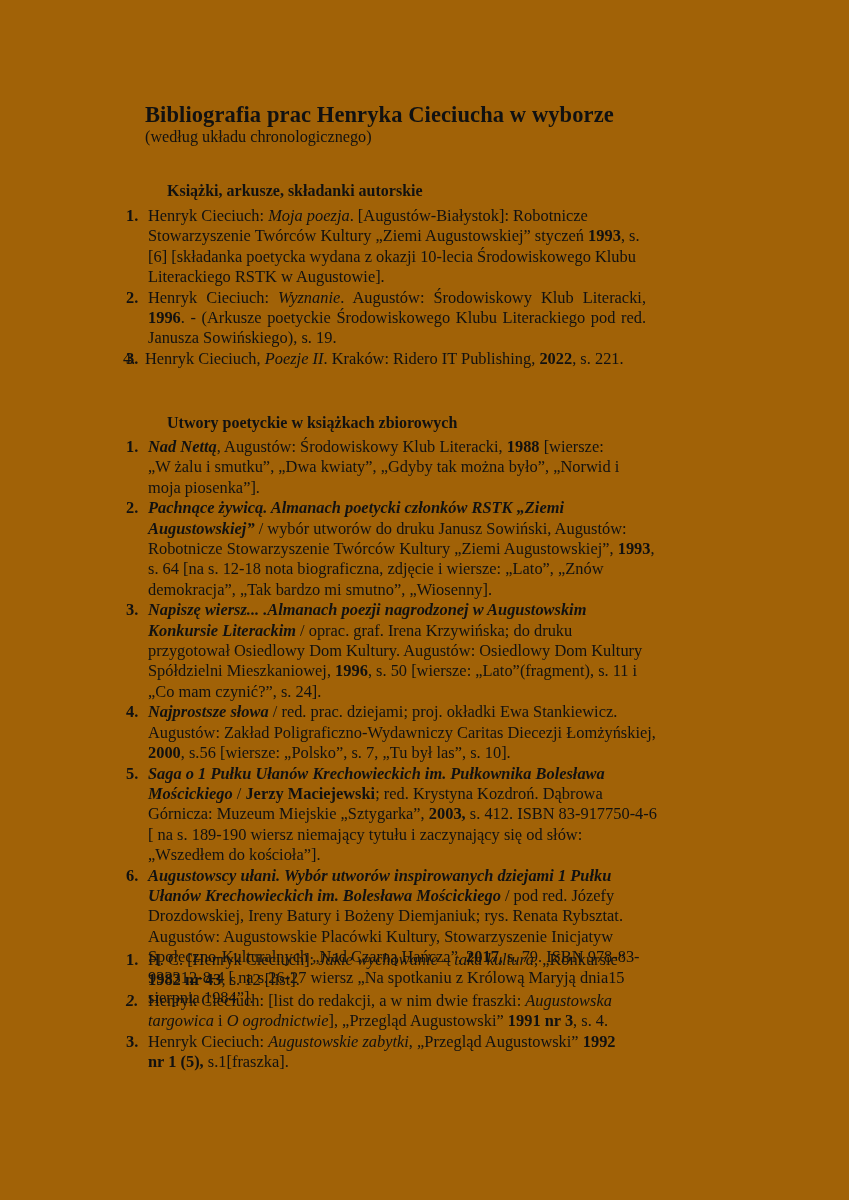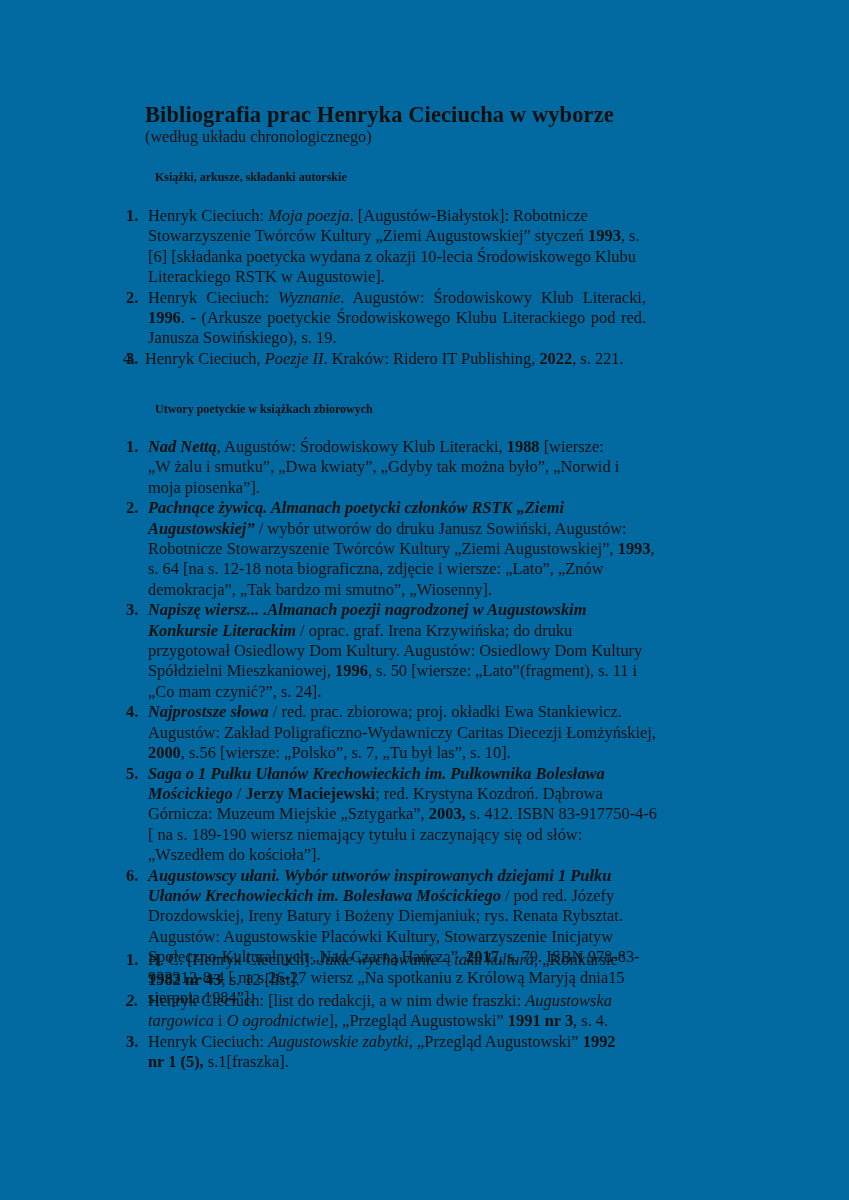--- a/index.html
+++ b/index.html
@@ -1,32 +1,32 @@
 <!DOCTYPE html>
 <html><head>
   <meta charset="utf-8">
   <style>
     html, body { margin: 0; padding: 0; background: #ffffff; }
     body {
       width: 849px; height: 1200px; position: relative; overflow: hidden;
       font-family: "Liberation Serif", "DejaVu Serif", serif;
       color: #111111;
     }
-    .page { position: absolute; left: 0; top: 0; width: 849px; height: 1200px; background: #0369a1; }
+    .page { position: absolute; left: 0; top: 0; width: 849px; height: 1200px; background: #a16207; }
     .title {
       position: absolute; left: 145px; top: 102px;
       font-size: 22.5px; font-weight: bold; letter-spacing: 0.1px; margin: 0;
     }
     .subtitle {
       position: absolute; left: 145px; top: 128px;
       font-size: 16.2px; margin: 0;
     }
     .section-heading {
       position: absolute; left: 155px;
-      font-size: 12px; font-weight: bold; margin: 0;
+      font-size: 16px; font-weight: bold; margin: 12px;
     }
     ol.entries { position: absolute; left: 0; margin: 0; padding: 0; list-style: none; width: 849px; }
     ol.entries li {
       position: relative; padding-left: 148px; width: 500px;
       font-size: 16.4px; line-height: 20.4px;
     }
     ol.entries li .num {
       position: absolute; left: 126px; top: 0; font-weight: bold;
     }
     ol.entries li .num.plain { font-weight: normal; left: 123px; }
@@ -51,21 +51,21 @@
     <li class="justify"><span class="num">2.</span><span class="body"><span>Henryk Cieciuch: </span><span class="i">Wyznanie</span><span>. Augustów: Środowiskowy Klub Literacki, </span><span class="b">1996</span><span>. - (Arkusze poetyckie Środowiskowego Klubu Literackiego pod red. Janusza Sowińskiego), s. 19.</span></span></li>
     <li style="width:490px;"><span class="num">3.</span></li>
     <li class="plain-entry"><span class="num plain">4.</span><span class="body"><span>Henryk Cieciuch, </span><span class="i">Poezje II</span><span>. Kraków: Ridero IT Publishing, </span><span class="b">2022</span><span>, s. 221.</span></span></li>
   </ol>
 
   <h2 class="section-heading" style="top:402px;">Utwory poetyckie w książkach zbiorowych</h2>
   <ol class="entries" style="top:437px;">
     <li style="width:475px;"><span class="num">1.</span><span class="body"><span class="bi">Nad Nettą</span><span>, Augustów: Środowiskowy Klub Literacki, </span><span class="b">1988</span><span> [wiersze: „W żalu i smutku”,  „Dwa kwiaty”, „Gdyby tak można było”, „Norwid i moja piosenka”].</span></span></li>
     <li style="width:510px;"><span class="num">2.</span><span class="body"><span class="bi">Pachnące żywicą. Almanach poetycki członków RSTK „Ziemi Augustowskiej”</span><span> / wybór utworów do druku Janusz Sowiński, Augustów: Robotnicze Stowarzyszenie Twórców Kultury „Ziemi Augustowskiej”, </span><span class="b">1993</span><span>, s. 64 [na s. 12-18 nota biograficzna, zdjęcie i wiersze: „Lato”, „Znów demokracja”, „Tak bardzo mi smutno”, „Wiosenny].</span></span></li>
     <li style="width:510px;"><span class="num">3.</span><span class="body"><span class="bi">Napiszę wiersz... .Almanach poezji nagrodzonej w Augustowskim Konkursie Literackim</span><span> / oprac. graf. Irena Krzywińska; do druku przygotował Osiedlowy Dom Kultury. Augustów: Osiedlowy Dom Kultury Spółdzielni Mieszkaniowej, </span><span class="b">1996</span><span>, s. 50 [wiersze: „Lato”(fragment), s. 11 i „Co mam czynić?”, s. 24].</span></span></li>
-    <li style="width:512px;"><span class="num">4.</span><span class="body"><span class="bi">Najprostsze słowa </span><span> / red. prac. zbiorowa; proj. okładki Ewa Stankiewicz. Augustów: Zakład Poligraficzno-Wydawniczy Caritas Diecezji Łomżyńskiej, </span><span class="b">2000</span><span>, s.56 [wiersze: „Polsko”, s. 7, „Tu był las”, s. 10].</span></span></li>
+    <li style="width:512px;"><span class="num">4.</span><span class="body"><span class="bi">Najprostsze słowa </span><span> / red. prac. dziejami; proj. okładki Ewa Stankiewicz. Augustów: Zakład Poligraficzno-Wydawniczy Caritas Diecezji Łomżyńskiej, </span><span class="b">2000</span><span>, s.56 [wiersze: „Polsko”, s. 7, „Tu był las”, s. 10].</span></span></li>
     <li style="width:512px;"><span class="num">5.</span><span class="body"><span class="bi">Saga o 1 Pułku Ułanów Krechowieckich im. Pułkownika Bolesława Mościckiego</span><span> / </span><span class="b">Jerzy Maciejewski</span><span>; red. Krystyna Kozdroń. Dąbrowa Górnicza: Muzeum Miejskie „Sztygarka”, </span><span class="b">2003,</span><span> s. 412. ISBN 83-917750-4-6 [ na s. 189-190 wiersz niemający tytułu i zaczynający się od słów: „Wszedłem do kościoła”].</span></span></li>
     <li style="width:505px;"><span class="num">6.</span><span class="body"><span class="bi">Augustowscy ułani.  Wybór utworów inspirowanych dziejami 1 Pułku Ułanów Krechowieckich im. Bolesława Mościckiego</span><span> / pod red. Józefy Drozdowskiej, Ireny Batury i Bożeny Diemjaniuk; rys. Renata Rybsztat. Augustów: Augustowskie Placówki Kultury, Stowarzyszenie Inicjatyw Społeczno-Kulturalnych „Nad Czarną Hańczą”, </span><span class="b">2017</span><span>, s. 79. ISBN 978-83-933312-8-4 [ na s.26-27 wiersz „Na spotkaniu z Królową Maryją dnia15 sierpnia 1984”].</span></span></li>
   </ol>
 
   <ol class="entries" style="top:950px;">
     <li style="width:510px;"><span class="num">1.</span><span class="body"><span>H. C. [Henryk Cieciuch]: </span><span class="i">Jakie wychowanie – taka kultura</span><span>, „Konkursie” </span><span class="b">1982 nr 43</span><span>, s. 12 [list].</span></span></li>
     <li style="width:510px;"><span class="num italic">2.</span><span class="body"><span>Henryk Cieciuch: [list do redakcji, a w nim dwie fraszki: </span><span class="i">Augustowska targowica</span><span> i </span><span class="i">O ogrodnictwie</span><span>], „Przegląd Augustowski” </span><span class="b">1991 nr 3</span><span>, s. 4.</span></span></li>
     <li style="width:485px;"><span class="num">3.</span><span class="body"><span>Henryk Cieciuch: </span><span class="i">Augustowskie zabytki</span><span>, „Przegląd Augustowski” </span><span class="b">1992 nr 1 (5),</span><span> s.1[fraszka].</span></span></li>
   </ol>
 

